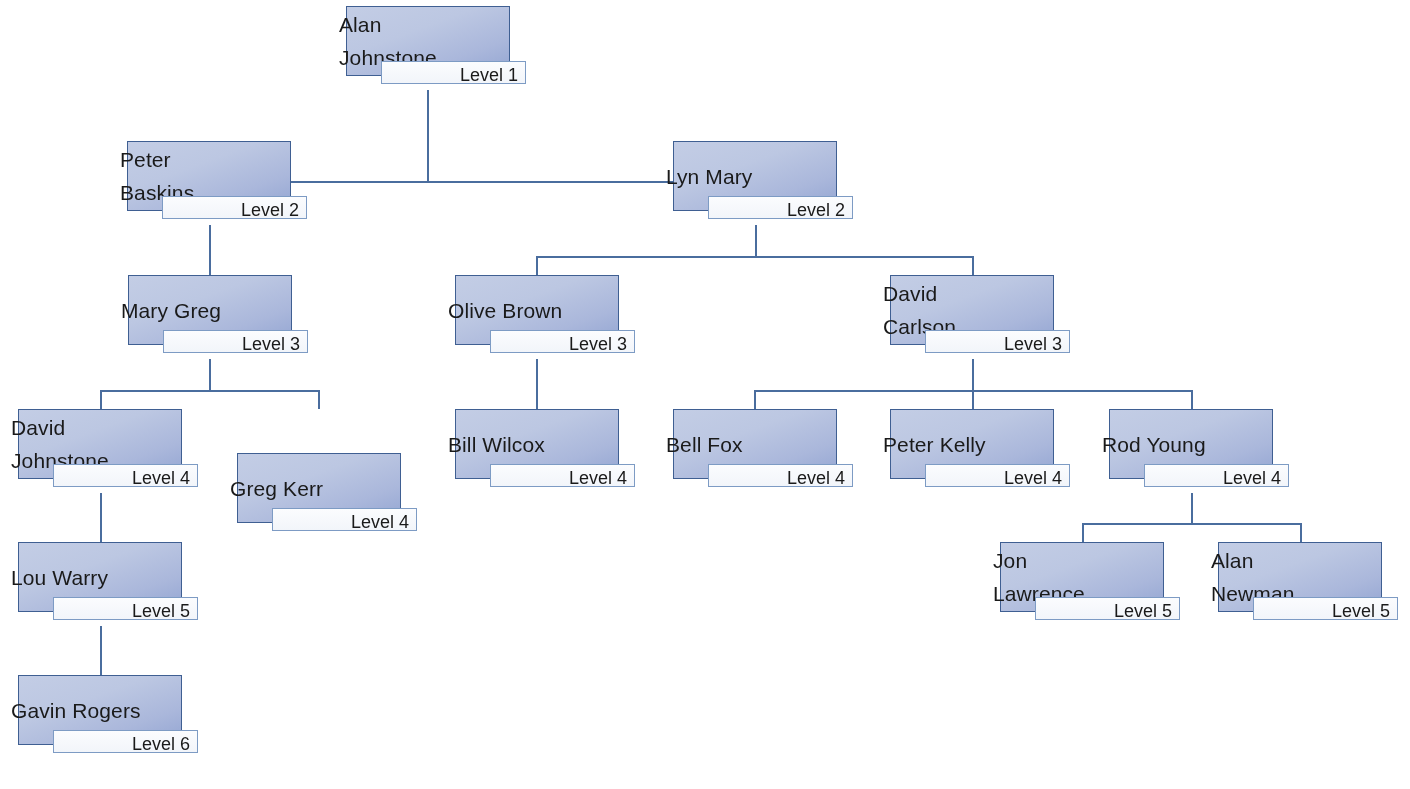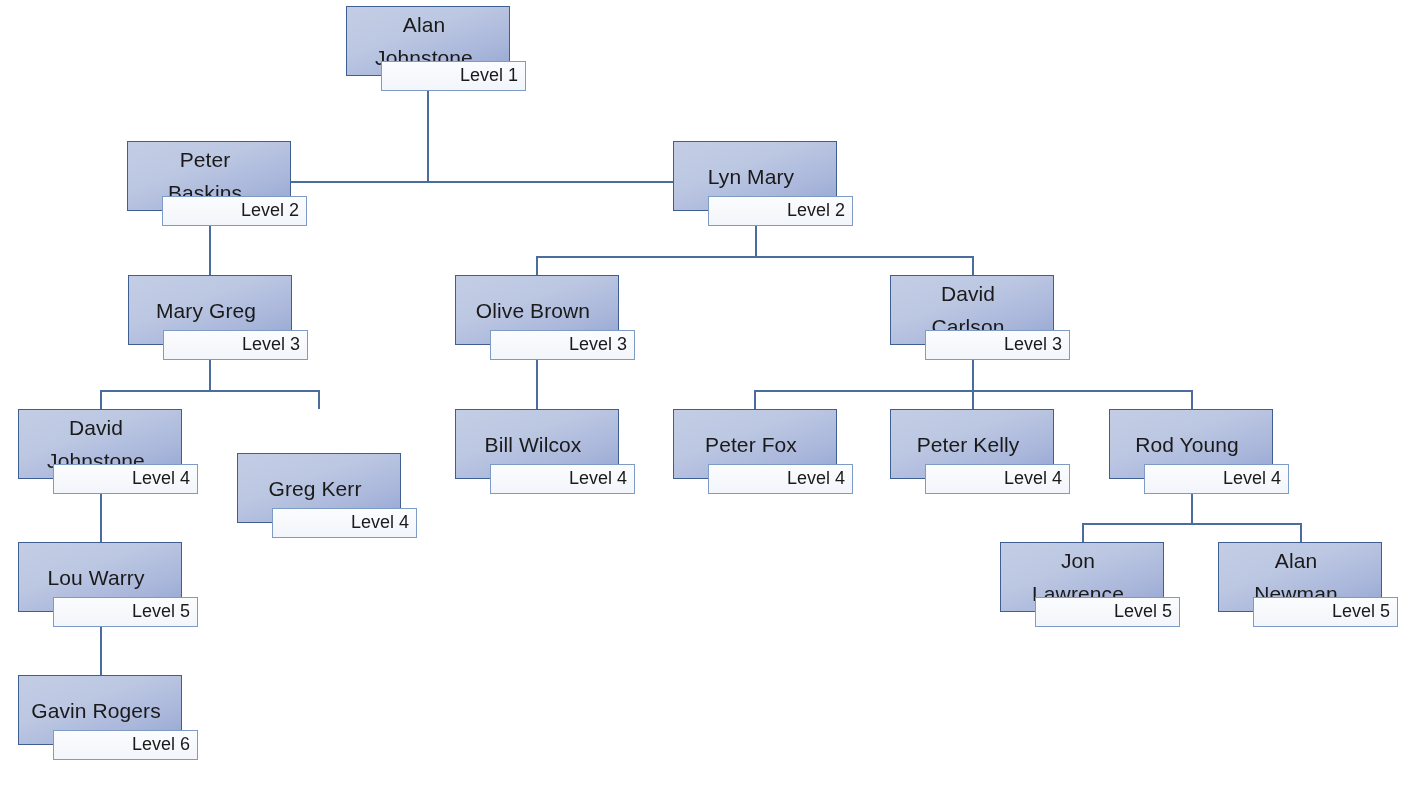--- a/index.html
+++ b/index.html
@@ -39,38 +39,37 @@
     left: 0;
     top: 0;
     width: 164px;
     height: 70px;
     box-sizing: border-box;
     border: 1px solid #3f5f92;
     background: linear-gradient(160deg, #c3cde5 0%, #bcc7e2 38%, #aab7db 72%, #93a5d2 100%);
     display: flex;
     align-items: center;
     justify-content: center;
-    text-align: center;
     z-index: 1;
   }
   .node .name {
     font-size: 21px;
     line-height: 33px;
     color: #1a1a1a;
     letter-spacing: 0.1px;
     white-space: pre-line;
     width: 180px;
     margin-left: -8px;
   }
   .node .level {
     position: absolute;
     left: 35px;
     top: 55px;
     width: 145px;
-    height: 30px;
+    height: 23px;
     box-sizing: border-box;
     border: 1px solid #7d9bc4;
     background: linear-gradient(180deg, #fbfcfe 0%, #f2f5fa 100%);
     color: #1a1a1a;
     font-size: 18px;
     line-height: 27px;
     text-align: right;
     padding-right: 7px;
     z-index: 3;
   }
@@ -158,21 +157,21 @@
         <div class="level">Level 4</div>
       </div>
       <div class="node" style="left: 455px; top: 409px; padding-left: 24px;">
         <div class="box">
           <div class="name">Bill Wilcox</div>
         </div>
         <div class="level">Level 4</div>
       </div>
       <div class="node" style="left: 673px; top: 409px;">
         <div class="box">
-          <div class="name">Peter Fox</div>
+          <div class="name">Bell Fox</div>
         </div>
         <div class="level">Level 4</div>
       </div>
       <div class="node" style="left: 890px; top: 409px;">
         <div class="box">
           <div class="name">Peter Kelly</div>
         </div>
         <div class="level">Level 4</div>
       </div>
       <div class="node" style="left: 1109px; top: 409px;">

